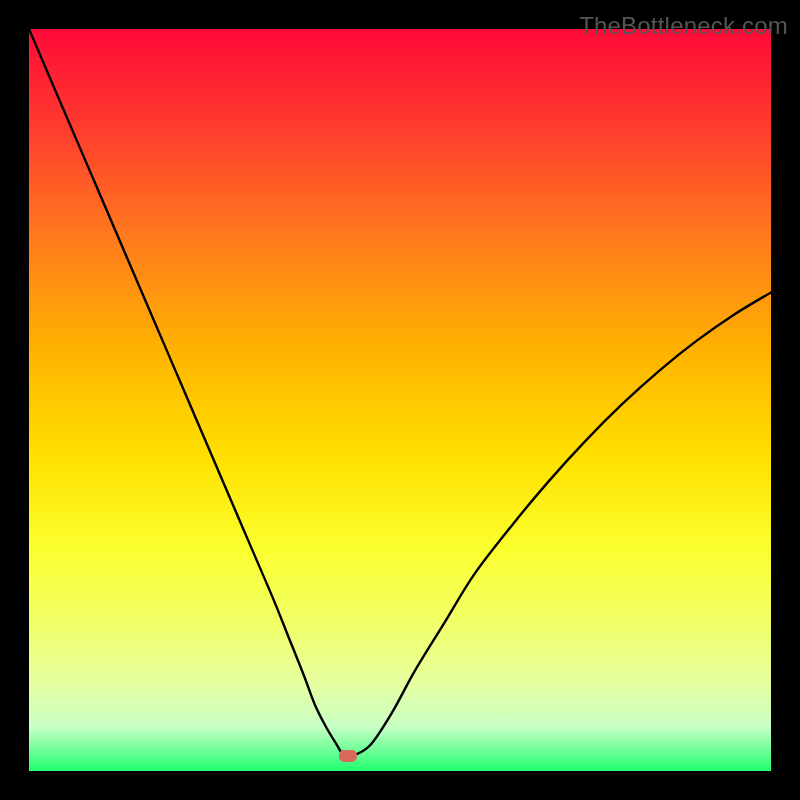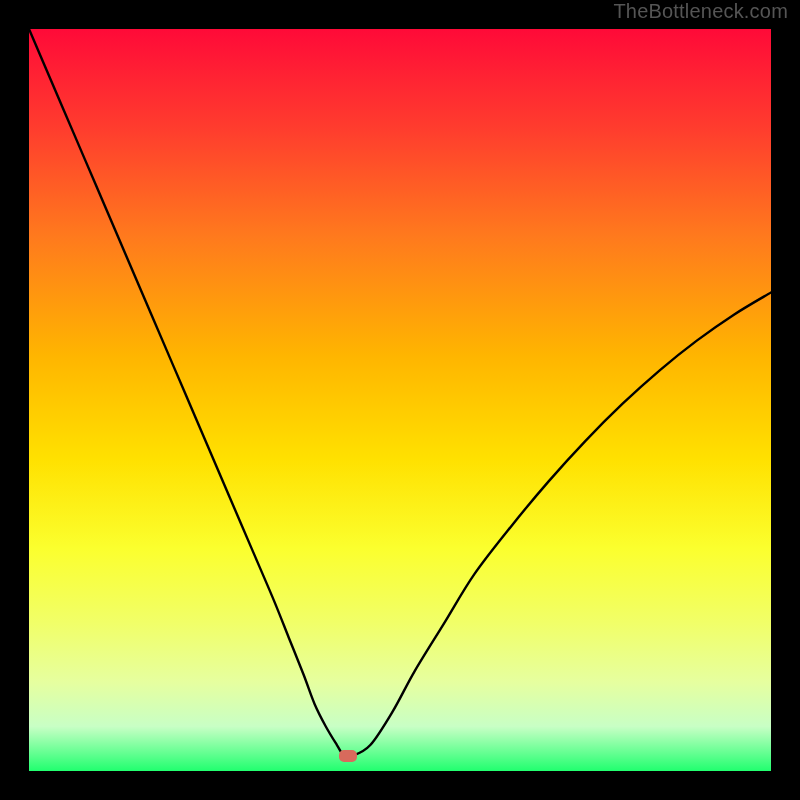--- a/index.html
+++ b/index.html
@@ -31,24 +31,24 @@
       #ffe100 58%,
       #fbff2e 70%,
       #f1ff68 80%,
       #e6ff9f 88%,
       #c8ffc5 94%,
       #21ff6f 100%
     );
   }
   .watermark {
     position: absolute;
-    top: 0;
+    top: 12px;
     right: 12px;
     color: #555;
-    font-size: 20px;
+    font-size: 24px;
     font-weight: 500;
     letter-spacing: 0.2px;
     user-select: none;
   }
   svg.curve {
     position: absolute;
     left: 0;
     top: 0;
     width: 742px;
     height: 742px;

